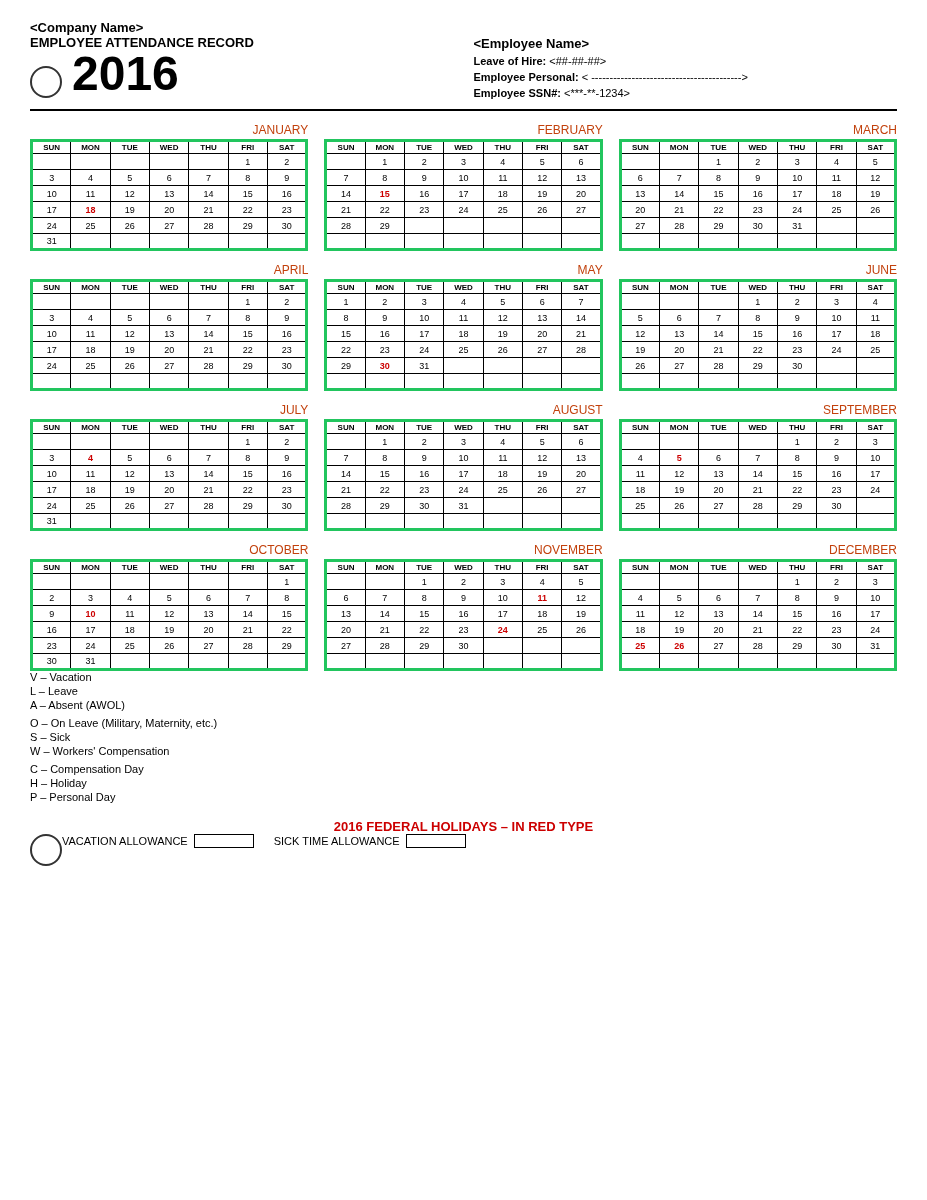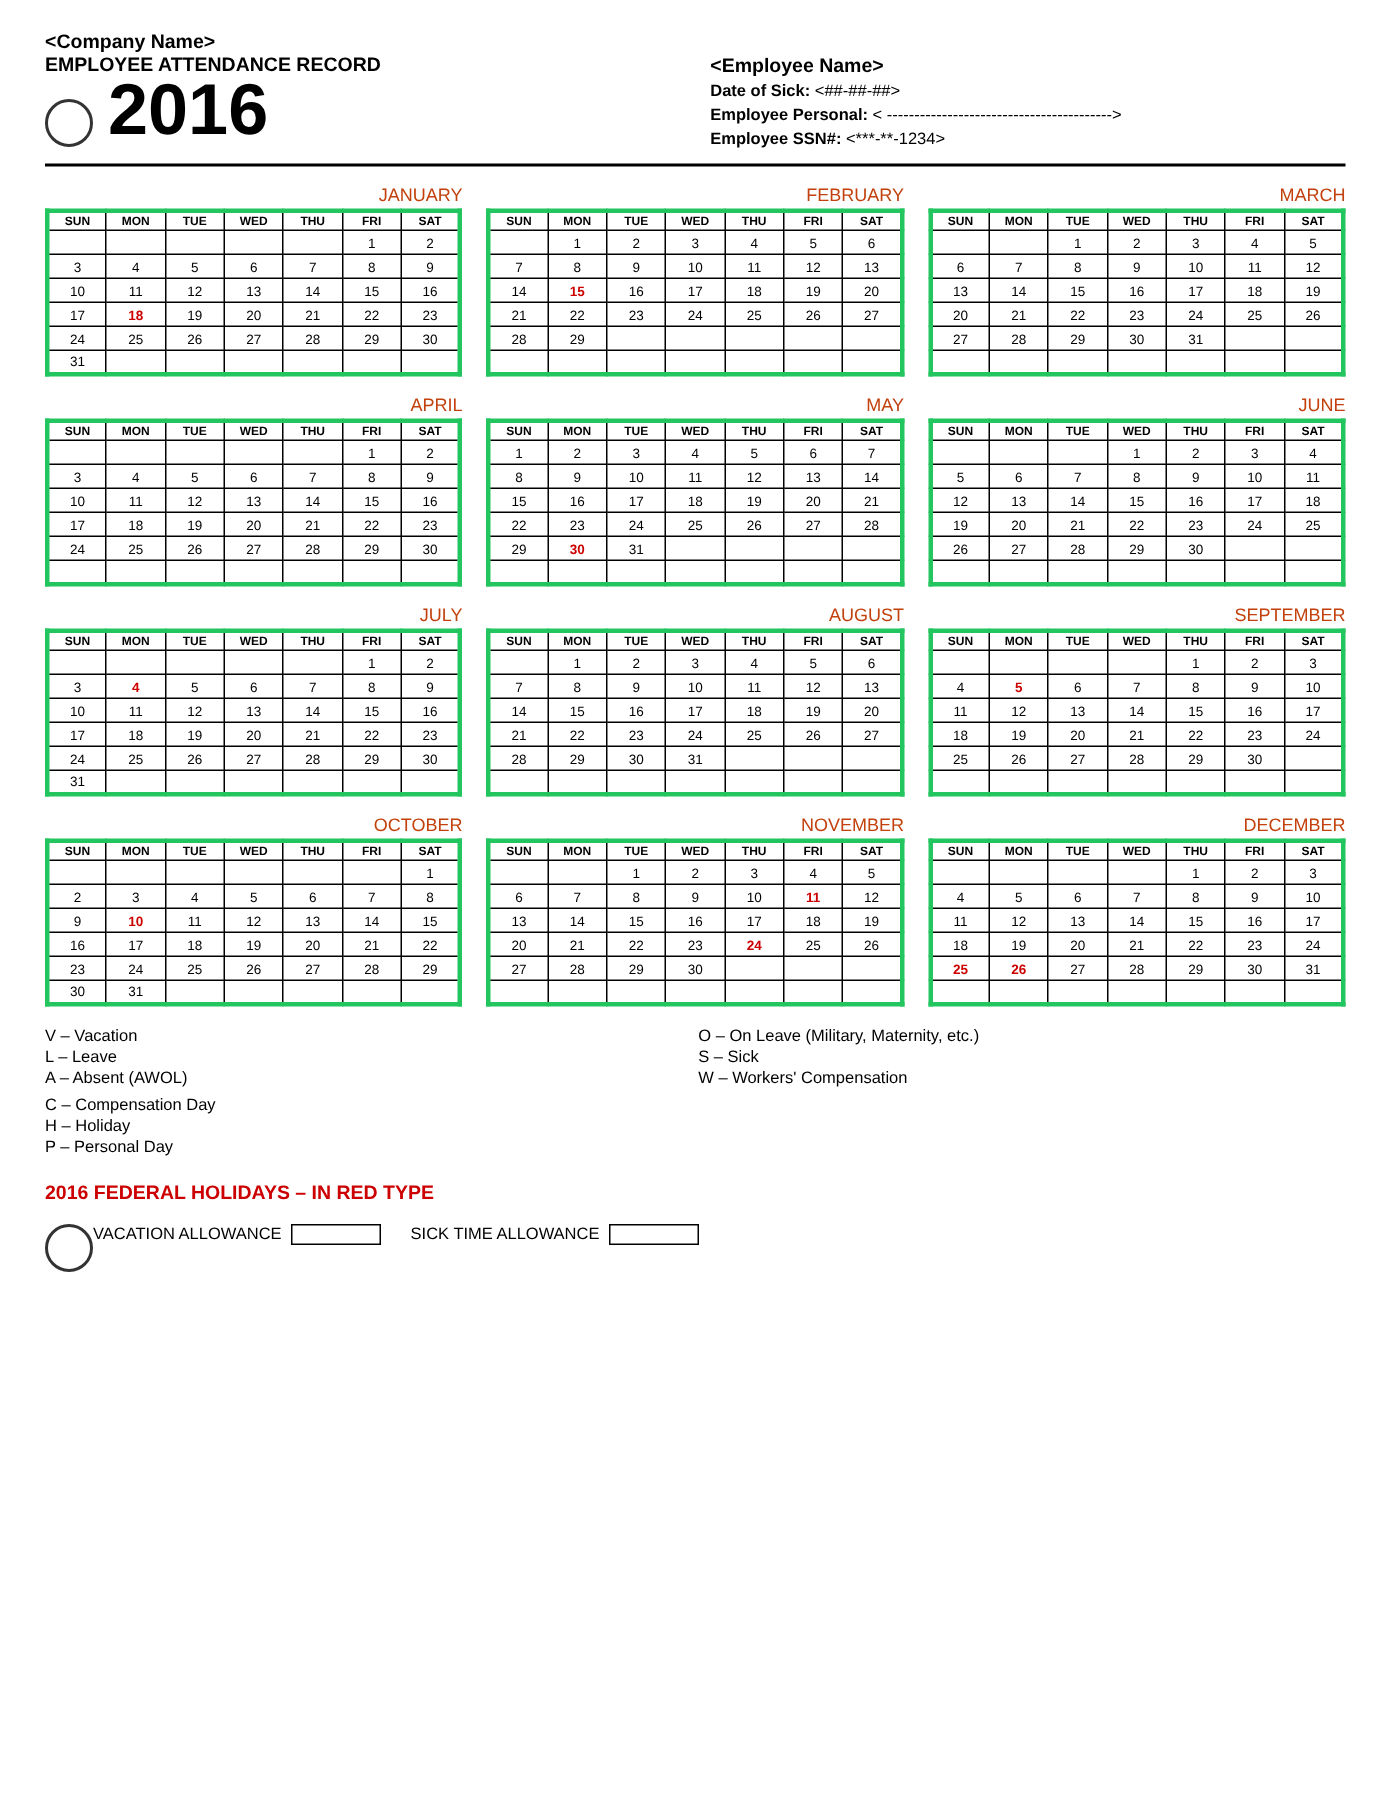--- a/index.html
+++ b/index.html
@@ -67,36 +67,36 @@
       text-align: center;
       border: 1px solid #000;
       padding: 2px 1px;
       height: 16px;
       width: 14.28%;
     }
     .red { color: #cc0000; font-weight: bold; }
     
     .legend-section {
       display: grid;
-      grid-template-columns: repeat(2, 1fr);
+      grid-template-columns: repeat(1, 1fr);
       gap: 4px;
-      margin-top: 14px;
       font-size: 11px;
     }
     .legend-col { }
     .legend-line { margin-bottom: 2px; }
     
     .holidays-section {
       margin-top: 14px;
     }
     .holidays-title {
       font-size: 13px;
       font-weight: bold;
       color: #cc0000;
-      margin-bottom: 14px;
+      margin-bottom: 0;
+      text-align: center;
     }
     .allowances-row {
       display: flex;
       align-items: center;
       gap: 20px;
       font-size: 11px;
     }
     .allowance-item {
       display: flex;
       align-items: center;
@@ -121,21 +121,21 @@
     <div class="company-name">&lt;Company Name&gt;</div>
     <div class="record-title">EMPLOYEE ATTENDANCE RECORD</div>
     <div class="year-row">
       <div class="circle-icon"></div>
       <div class="year-text">2016</div>
     </div>
   </div>
   <div class="header-right">
     <div class="emp-name">&lt;Employee Name&gt;</div>
     <div class="info-row">
-      <span class="info-label">Date of Sick:</span>
+      <span class="info-label">Leave of Hire:</span>
       <span>&lt;##-##-##&gt;</span>
     </div>
     <div class="info-row">
       <span class="info-label">Employee Personal:</span>
       <span>&lt; -----------------------------------------&gt;</span>
     </div>
     <div class="info-row">
       <span class="info-label">Employee SSN#:</span>
       <span>&lt;***-**-1234&gt;</span>
     </div>

